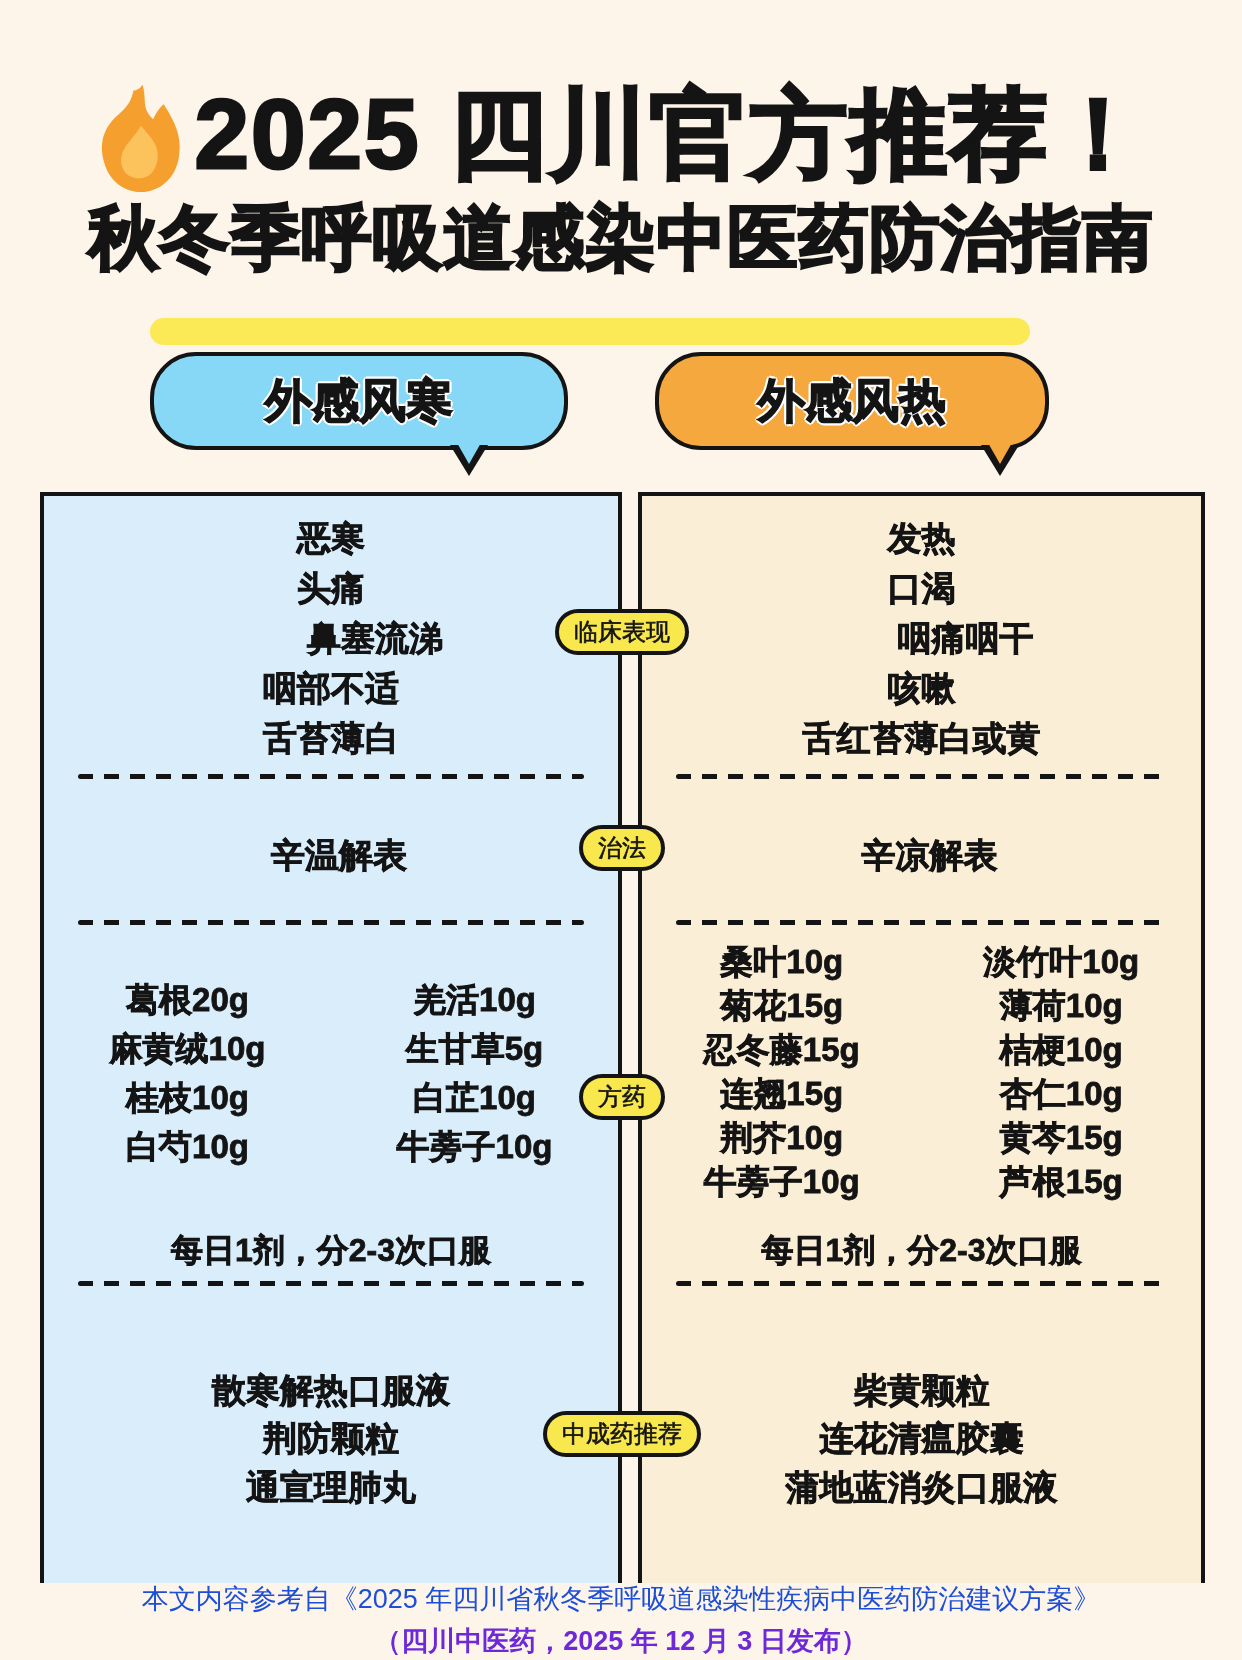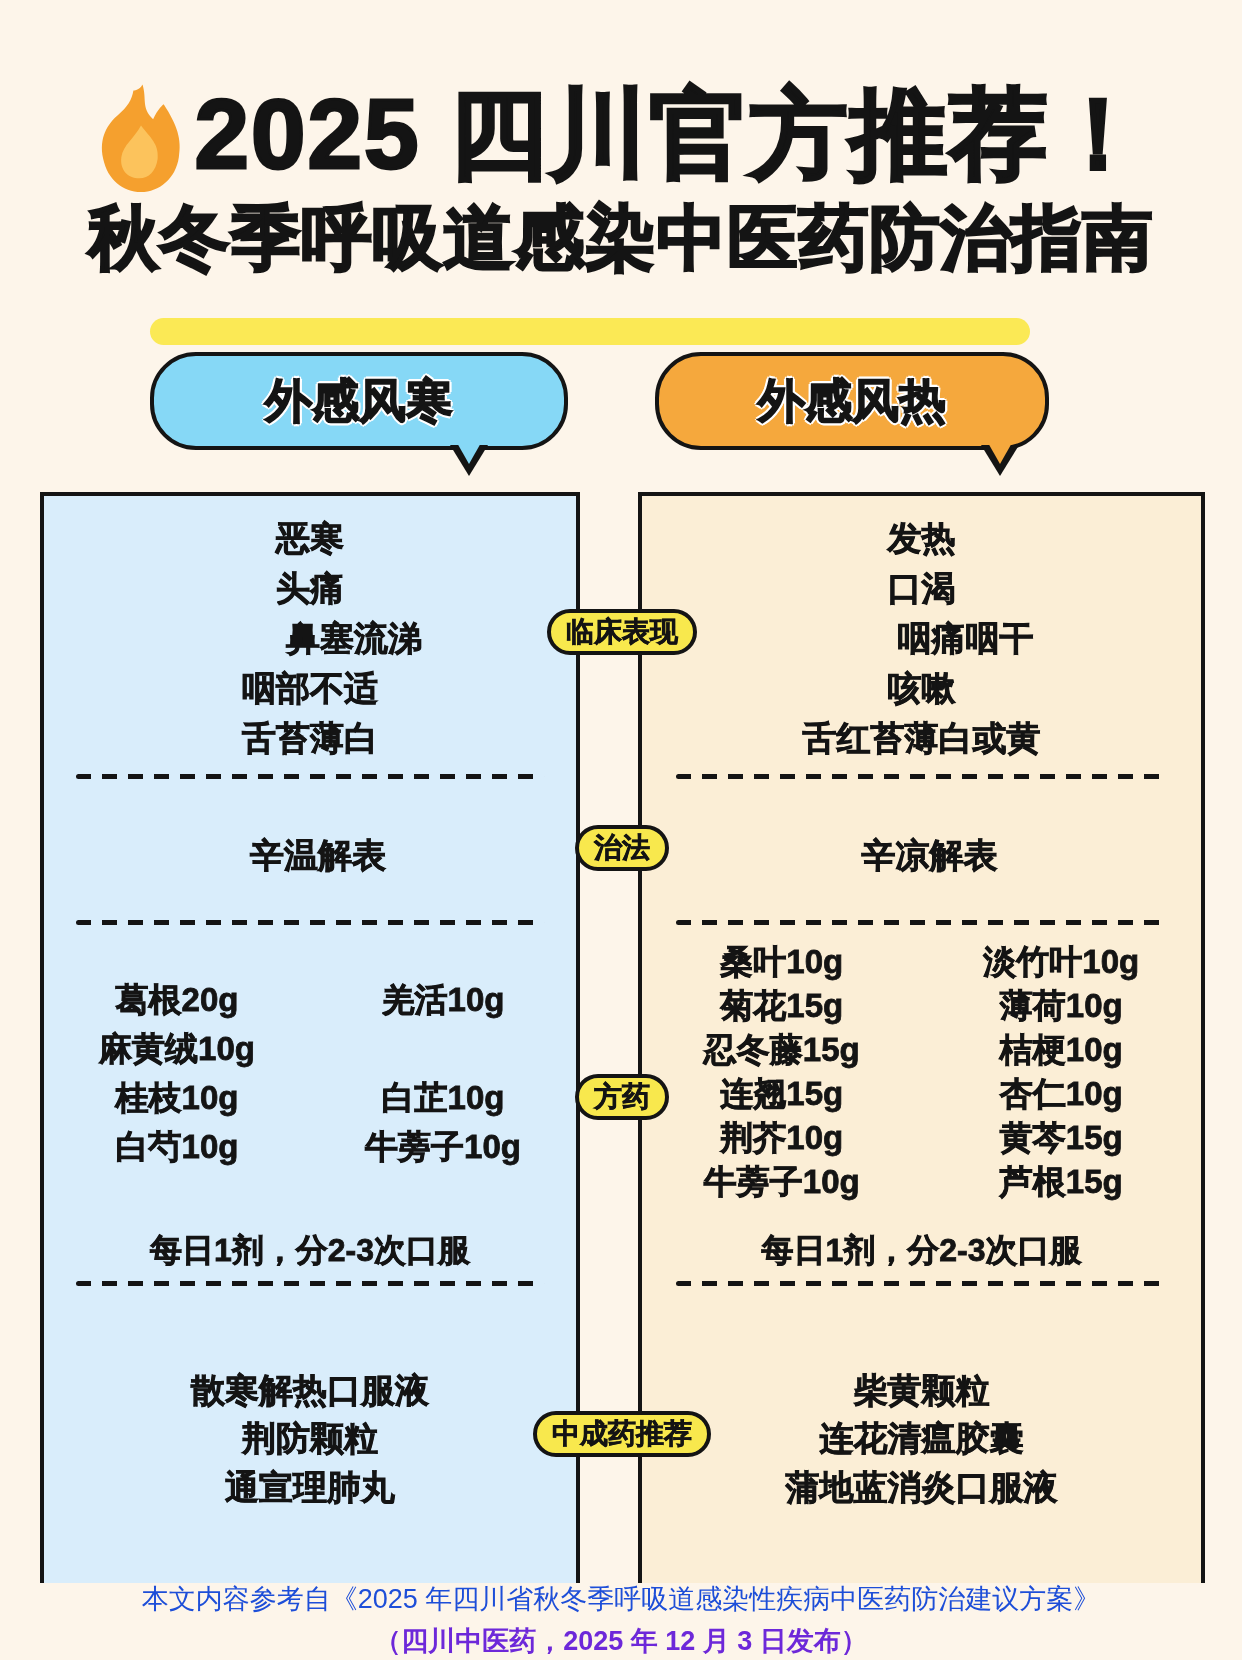--- a/index.html
+++ b/index.html
@@ -21,40 +21,40 @@
   .bubble-right{left:655px;width:386px;background:#f5a83d;}
   .bubble::before{content:"";position:absolute;bottom:-30px;border-left:19px solid transparent;border-right:19px solid transparent;border-top:31px solid #141414;}
   .bubble::after{content:"";position:absolute;bottom:-18px;border-left:13px solid transparent;border-right:13px solid transparent;border-top:23px solid;}
   .bubble-left::before{left:296px;}
   .bubble-left::after{left:302px;border-top-color:#86d8f6;}
   .bubble-right::before{left:322px;}
   .bubble-right::after{left:328px;border-top-color:#f5a83d;}
 
   
   .panel{position:absolute;top:492px;height:1091px;border:4px solid #141414;border-bottom:none;box-sizing:border-box;}
-  .panel-left{left:40px;width:540px;background:#d9edfb;}
+  .panel-left{left:40px;width:582px;background:#d9edfb;}
   .panel-right{left:638px;width:567px;background:#fbeed6;}
 
   .line{position:absolute;left:0;width:100%;text-align:center;font-size:34px;font-weight:800;-webkit-text-stroke:0.8px #141414;line-height:40px;white-space:nowrap;}
   .dash{position:absolute;left:6%;width:88%;height:5px;border-radius:3px;
     background:repeating-linear-gradient(90deg,#141414 0 15px,transparent 15px 26px);}
   .herb-row{position:absolute;left:0;width:100%;display:flex;}
   .herb-row span{width:50%;text-align:center;font-size:33px;font-weight:800;-webkit-text-stroke:0.8px #141414;line-height:40px;white-space:nowrap;}
 
   
   .sy0{top:22px;} .sy1{top:72px;} .sy2{top:122px;padding-left:44px;} .sy3{top:172px;} .sy4{top:222px;}
   .dash1{top:278px;} .method-line{top:339px;padding-left:8px;} .dash2{top:424px;}
   .hl0{top:484px;} .hl1{top:533px;} .hl2{top:582px;} .hl3{top:631px;}
   .hr0{top:446px;} .hr1{top:490px;} .hr2{top:534px;} .hr3{top:578px;} .hr4{top:622px;} .hr5{top:666px;}
   .dosage-line{top:734px;font-size:32px;} .dash3{top:785px;}
   .pm0{top:874px;} .pm1{top:922px;} .pm2{top:971px;}
 
   
   .pill{position:absolute;left:622px;transform:translateX(-50%);background:#f8e84d;border:4px solid #141414;border-radius:24px;
-    padding:4px 15px;font-size:28px;font-weight:700;-webkit-text-stroke:0.6px #141414;white-space:nowrap;z-index:6;line-height:30px;}
+    padding:4px 15px;font-size:24px;font-weight:400;-webkit-text-stroke:0.6px #141414;white-space:nowrap;z-index:6;line-height:30px;}
   .pill-clinical{top:609px;}
   .pill-method{top:825px;}
   .pill-prescription{top:1074px;}
   .pill-patent{top:1411px;}
 
   
   .footer-line1{position:absolute;top:1581px;left:0;width:100%;text-align:center;font-size:27px;font-weight:500;color:#1d4ed8;}
   .footer-line2{position:absolute;top:1623px;left:0;width:100%;text-align:center;font-size:27px;font-weight:700;color:#6d28d9;}
 </style>
 </head>
@@ -87,20 +87,21 @@
     <div class="line sy4">舌苔薄白</div>
     <div class="dash dash1"></div>
     <div class="line method-line">辛温解表</div>
     <div class="dash dash2"></div>
     <div class="herb-row hl0">
       <span>葛根20g</span>
       <span>羌活10g</span>
     </div>
     <div class="herb-row hl1">
       <span>麻黄绒10g</span>
+      <span>生甘草5g</span>
     </div>
     <div class="herb-row hl2">
       <span>桂枝10g</span>
       <span>白芷10g</span>
     </div>
     <div class="herb-row hl3">
       <span>白芍10g</span>
       <span>牛蒡子10g</span>
     </div>
     <div class="line dosage-line">每日1剂，分2-3次口服</div>

